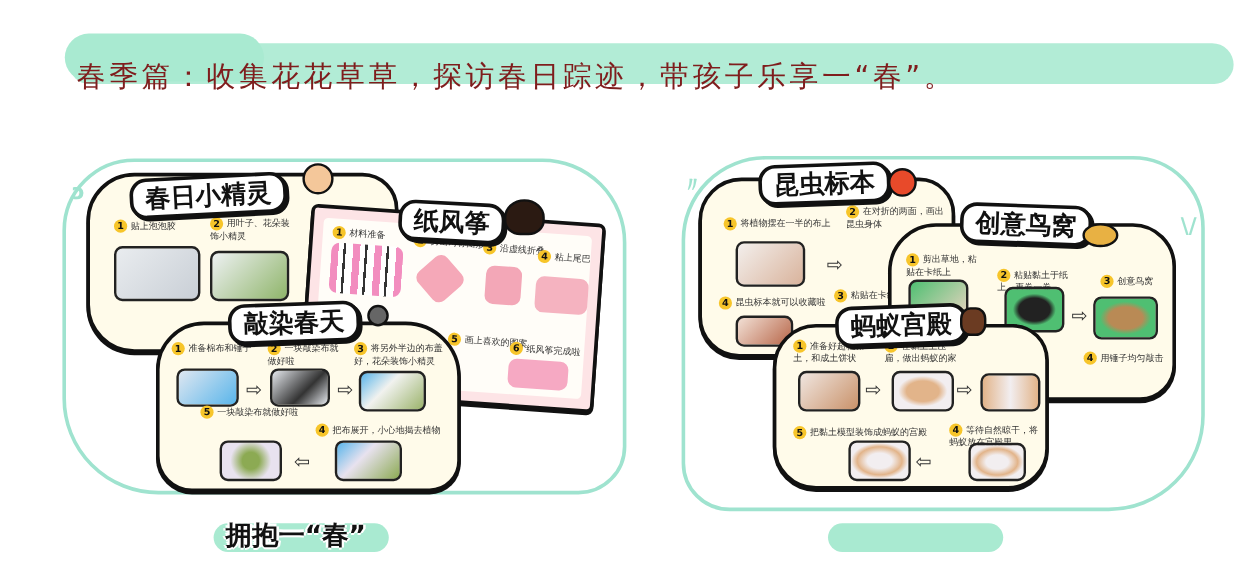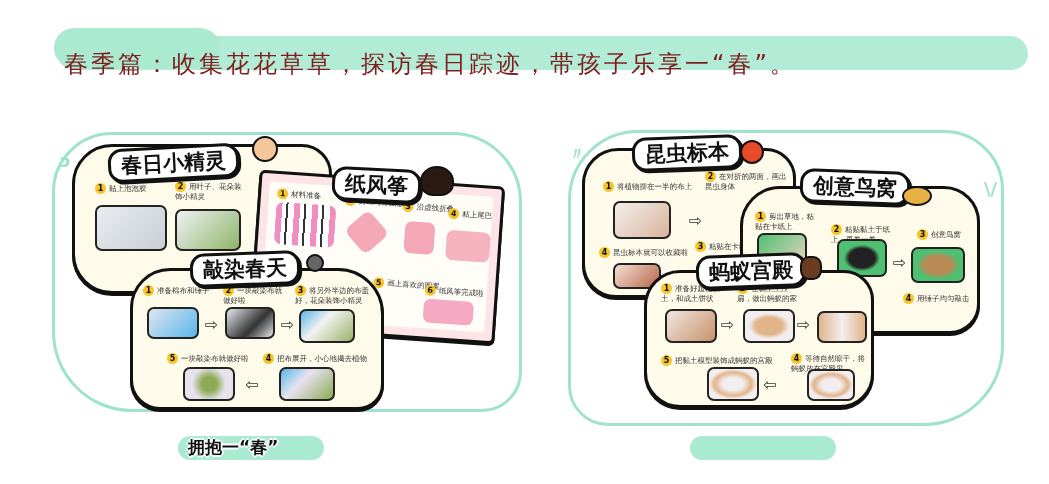--- a/index.html
+++ b/index.html
@@ -26,21 +26,21 @@
 .step .num{display:inline-block;width:11px;height:11px;border-radius:50%;background:#f7c52a;color:#111;font-size:8px;font-weight:bold;text-align:center;line-height:11px;margin-right:3px;vertical-align:middle}
 
 .photo{position:absolute;border:2px solid #222;border-radius:7px;overflow:hidden}
 .arrow{position:absolute;font-size:16px;color:#333;line-height:16px}
 
 .sticker{position:absolute;border-radius:50%;border:2px solid #111}
 
 
 .sub-label{position:absolute;height:32px}
 .sub-label .cloud{position:absolute;left:0;top:6px;height:24px;background:#a9ead1;border-radius:14px}
-.sub-label .txt{position:absolute;left:10px;top:2px;font-size:17px;font-weight:bold;color:#111;white-space:nowrap;line-height:30px;text-shadow:2px 0 #fff,-2px 0 #fff,0 2px #fff,0 -2px #fff}
+.sub-label .txt{position:absolute;left:10px;top:2px;font-size:22px;font-weight:bold;color:#111;white-space:nowrap;line-height:30px;text-shadow:2px 0 #fff,-2px 0 #fff,0 2px #fff,0 -2px #fff}
 
 .deco{position:absolute;color:#9fe3cf;font-size:18px;font-weight:bold}
 </style>
 </head>
 <body>
 
 <div class="stage">
 
   <div class="headline">
     <div class="hl-band"></div>
@@ -80,21 +80,21 @@
 
     <div class="card" style="left:130px;top:268px;width:254px;height:142px;border-radius:40px 46px 26px 30px">
       <div class="step" style="left:10px;top:14px"><span class="num">1</span><span>准备棉布和锤子</span></div>
       <div class="step" style="left:90px;top:14px;white-space:normal;width:62px"><span class="num">2</span><span>一块敲染布就做好啦</span></div>
       <div class="step" style="left:162px;top:14px;white-space:normal;width:80px"><span class="num">3</span><span>将另外半边的布盖好，花朵装饰小精灵</span></div>
       <div class="photo" style="left:14px;top:36px;width:52px;height:32px;background:linear-gradient(135deg,#dfe7f1,#59b5ea)"></div>
       <div class="arrow" style="left:72px;top:46px">⇨</div>
       <div class="photo" style="left:92px;top:36px;width:50px;height:32px;background:linear-gradient(135deg,#e6e9ee,#333 60%,#e6e9ee)"></div>
       <div class="arrow" style="left:148px;top:46px">⇨</div>
       <div class="photo" style="left:166px;top:38px;width:56px;height:34px;background:linear-gradient(135deg,#59b5ea,#f1f2ef 40%,#9bb36b)"></div>
-      <div class="step" style="left:34px;top:82px"><span class="num">5</span><span>一块敲染布就做好啦</span></div>
+      <div class="step" style="left:34px;top:67px"><span class="num">5</span><span>一块敲染布就做好啦</span></div>
       <div class="step" style="left:130px;top:82px"><span class="num">4</span><span>把布展开，小心地揭去植物</span></div>
       <div class="photo" style="left:50px;top:96px;width:52px;height:34px;background:radial-gradient(circle,#8caa53 25%,#e8e2ef 60%)"></div>
       <div class="arrow" style="left:112px;top:106px">⇦</div>
       <div class="photo" style="left:146px;top:96px;width:56px;height:34px;background:linear-gradient(135deg,#59b5ea,#e8e2ef 40%,#8caa53)"></div>
     </div>
     <div class="card-title" style="left:190px;top:252px;transform:rotate(-2deg)">敲染春天</div>
     <div class="sticker" style="left:306px;top:254px;width:18px;height:18px;background:#666"></div>
 
     <div class="sub-label" style="left:178px;top:430px;width:150px">
       <div class="cloud" style="width:146px"></div>

